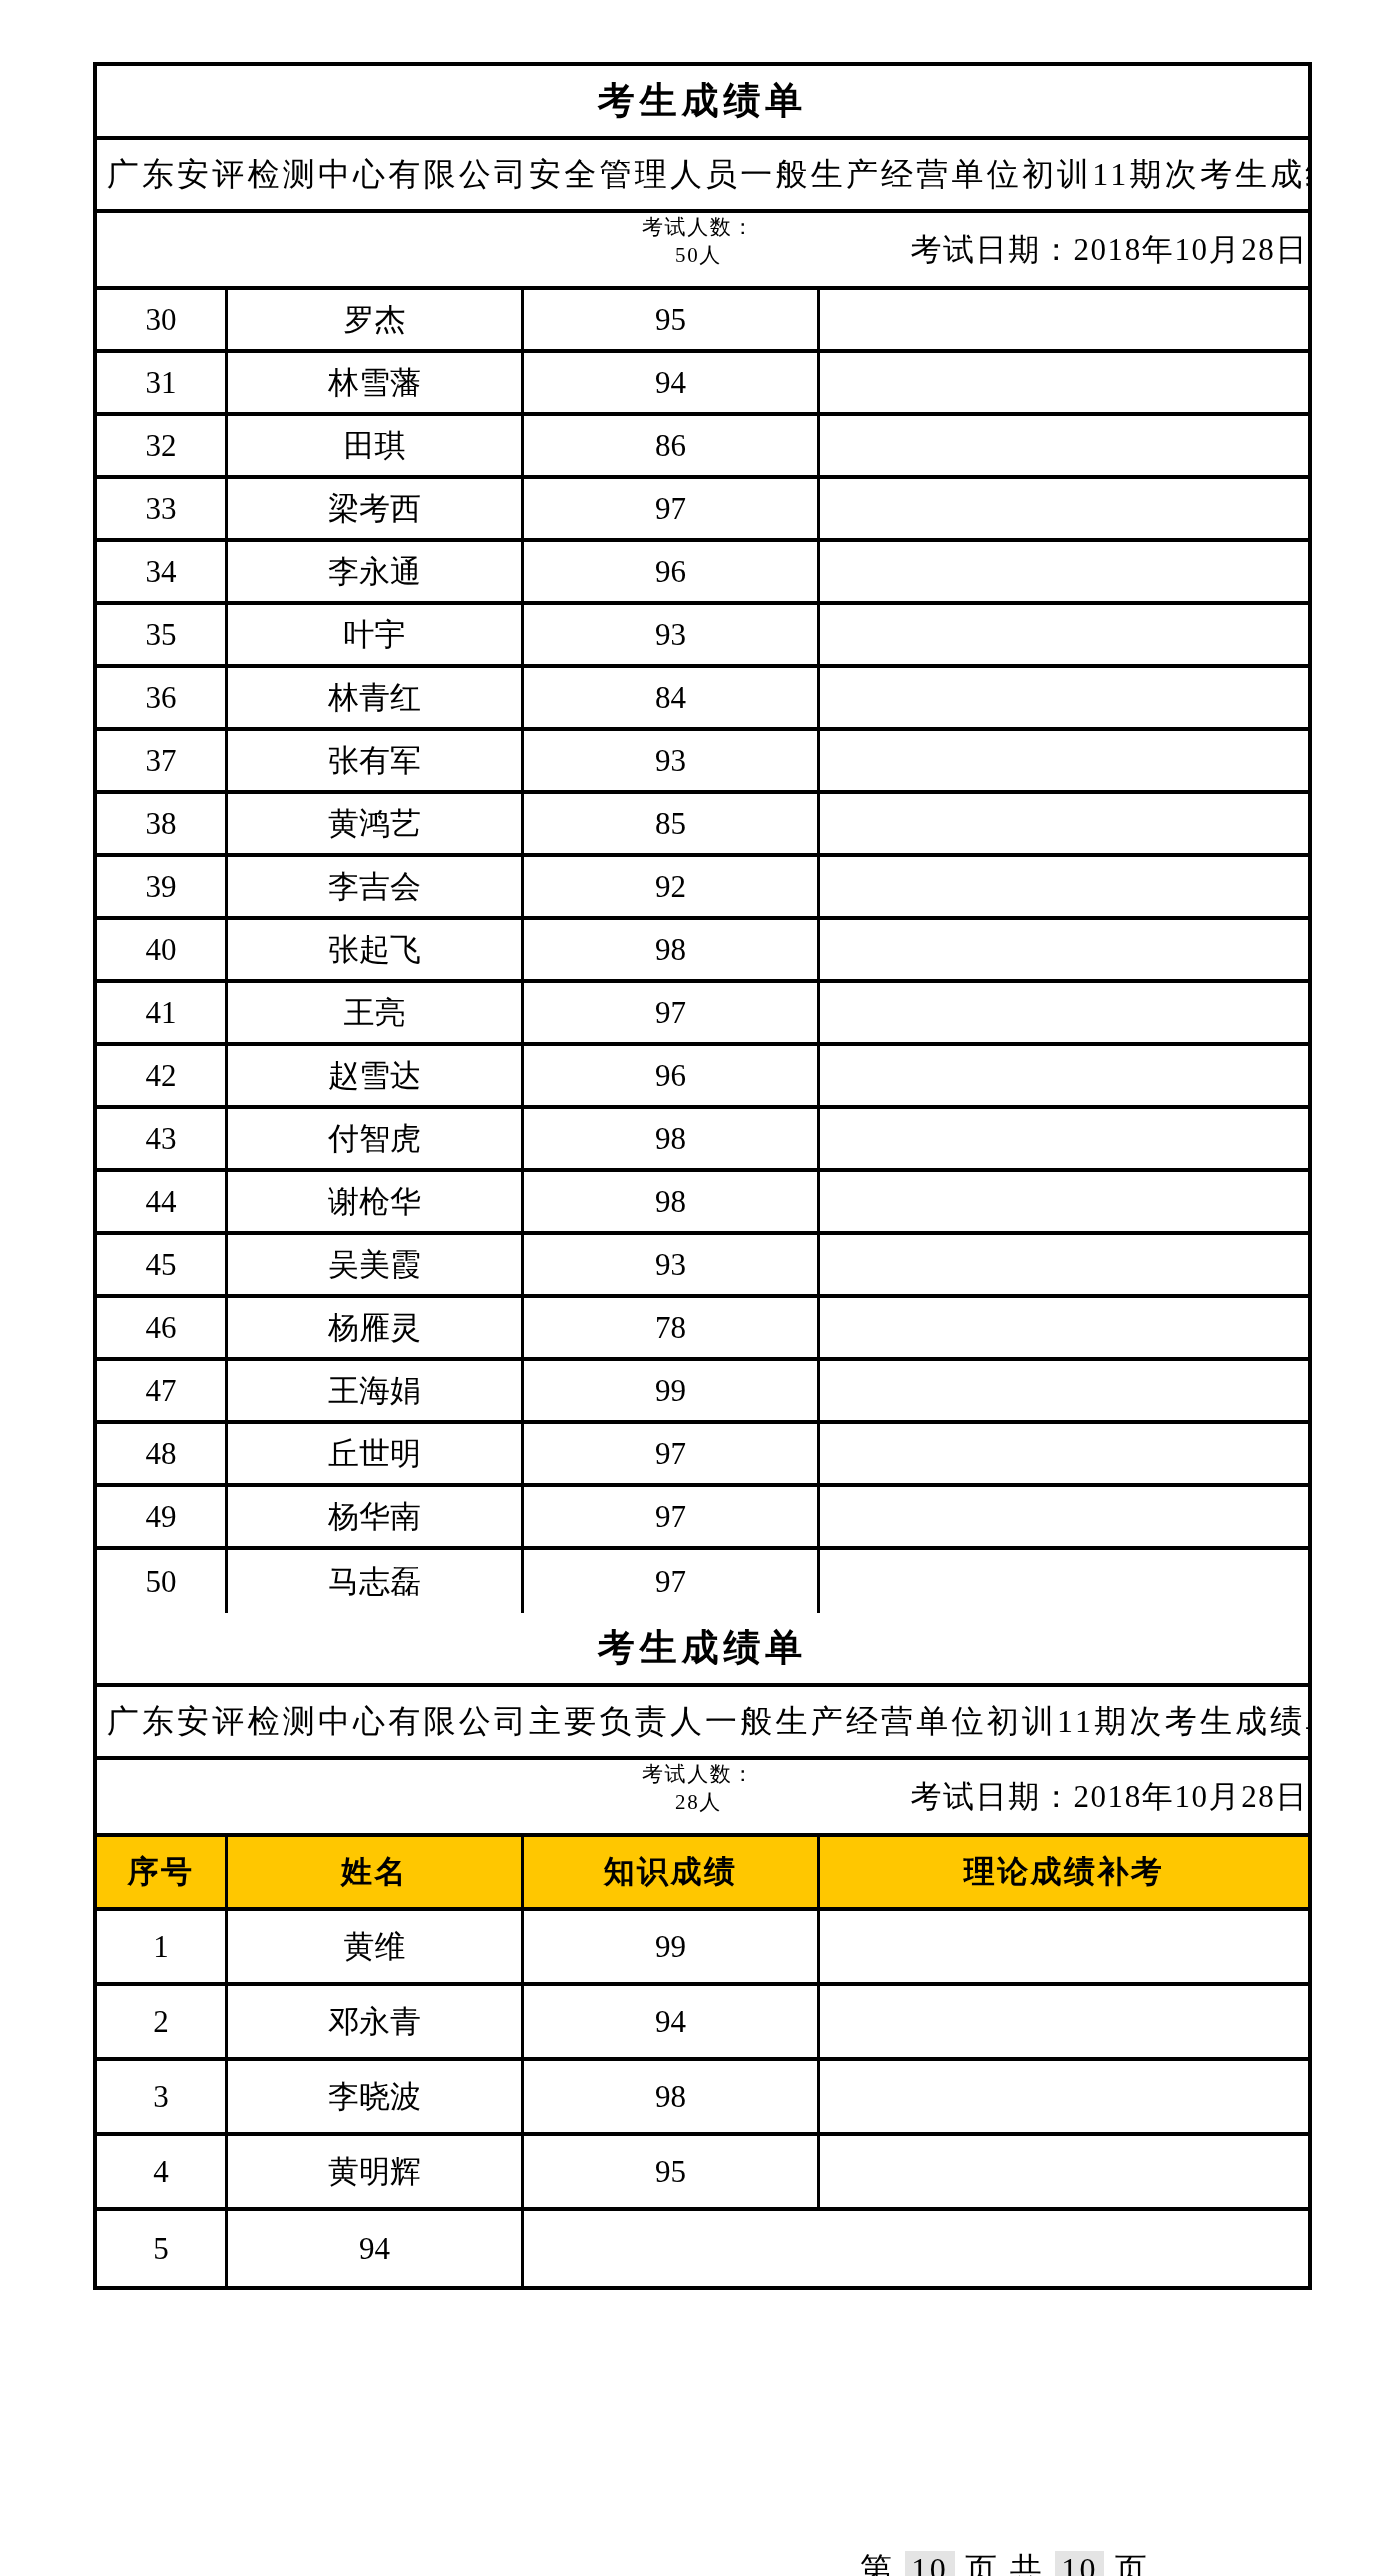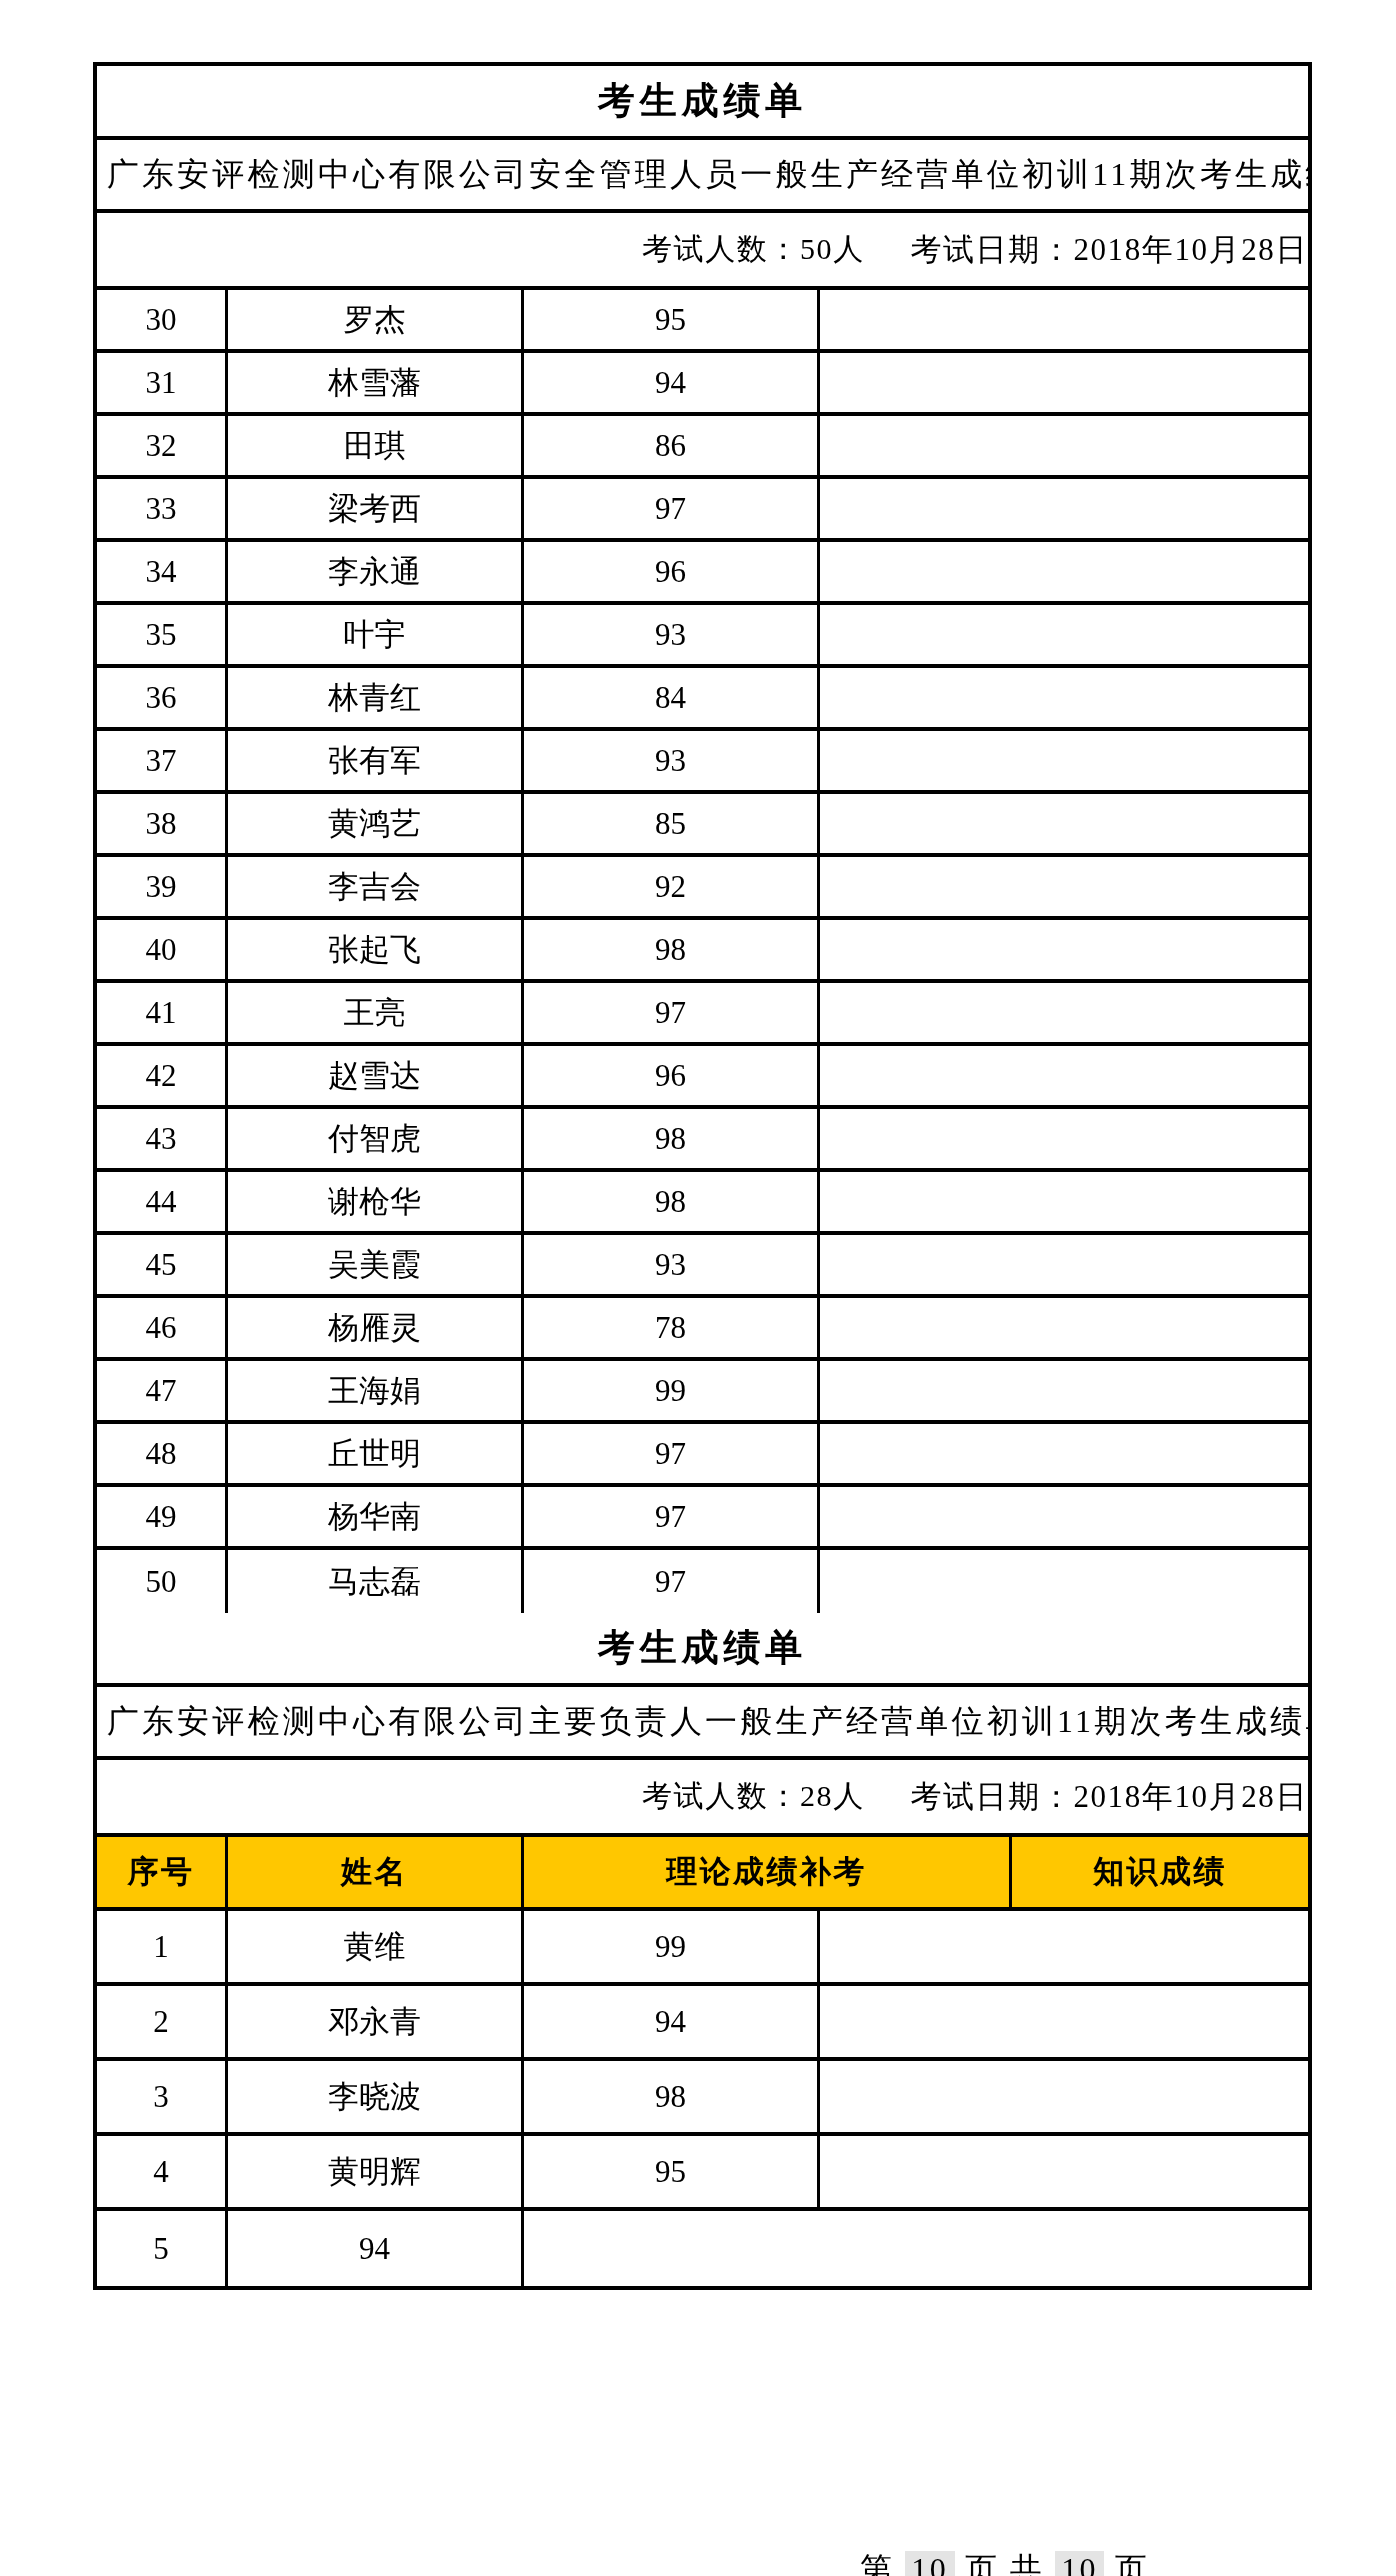--- a/index.html
+++ b/index.html
@@ -54,21 +54,21 @@
   .r-date .cell{
     justify-content:flex-end;
     padding-left:9.7px;
     font-size:31px;
     letter-spacing:1.6px;
   }
   .r-date .count{
     position:absolute;
     left:45%;top:0;bottom:0;
     display:flex;align-items:center;
-    font-size:30px;letter-spacing:1.6px;
+    font-size:21px;letter-spacing:1.6px;flex-direction:column;
   }
   .r-data{height:63px;}
   .r-data2{height:75px;}
   .r-header{height:74px;}
   .r-header .cell{
     background:#FFC700;
     font-weight:bold;
     font-size:31px;
     letter-spacing:2.4px;
   }
@@ -277,22 +277,22 @@
       </div>
       <div class="count">
         <span>考试人数：</span>
           <span>28人</span>
       </div>
     </div>
 
     <div class="row r-header">
       <div class="cell c-no">序号</div>
       <div class="cell c-name">姓名</div>
+      <div class="cell c-score">知识成绩</div>
       <div class="cell c-makeup">理论成绩补考</div>
-      <div class="cell c-score">知识成绩</div>
     </div>
 
     <div>
 
         <div class="row r-data2">
           <div class="cell c-no">1</div>
           <div class="cell c-name">黄维</div>
           <div class="cell c-score">99</div>
           <div class="cell c-makeup"></div>
         </div>

